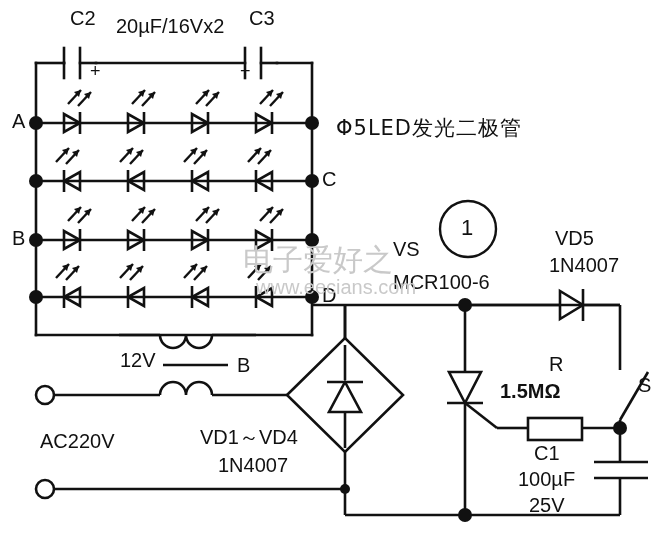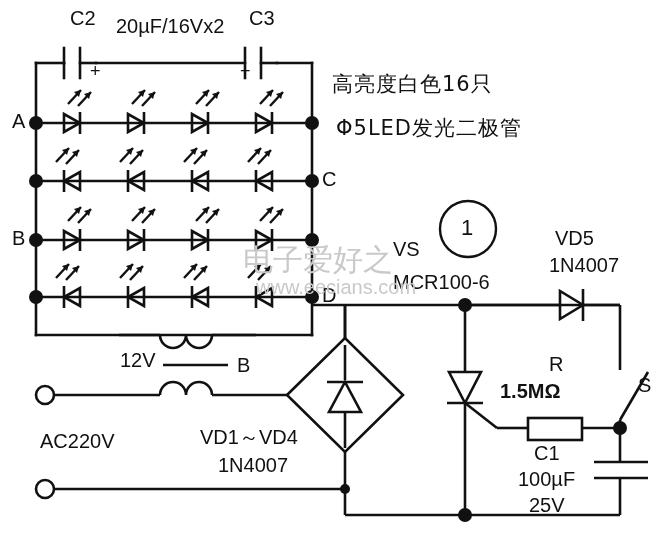--- a/index.html
+++ b/index.html
@@ -205,21 +205,20 @@
   <div class="lbl big" style="left:116px; top:16px;">20µF/16Vx2</div>
   <div class="lbl big" style="left:249px; top:8px;">C3</div>
   <div class="lbl med" style="left:90px;  top:62px;">+</div>
   <div class="lbl med" style="left:240px; top:62px;">+</div>
 
   <div class="lbl big" style="left:12px;  top:111px;">A</div>
   <div class="lbl big" style="left:12px;  top:228px;">B</div>
   <div class="lbl big" style="left:322px; top:169px;">C</div>
   <div class="lbl big" style="left:322px; top:285px;">D</div>
 
-  <div class="lbl cjk" style="left:332px; top:74px;">高亮度白色16只</div>
   <div class="lbl cjk" style="left:336px; top:118px;">Φ5LED发光二极管</div>
 
   <div class="lbl big" style="left:461px; top:217px; font-size:22px;">1</div>
 
   <div class="lbl big" style="left:393px; top:239px;">VS</div>
   <div class="lbl big" style="left:393px; top:272px;">MCR100-6</div>
 
   <div class="lbl big" style="left:555px; top:228px;">VD5</div>
   <div class="lbl big" style="left:549px; top:255px;">1N4007</div>
 

